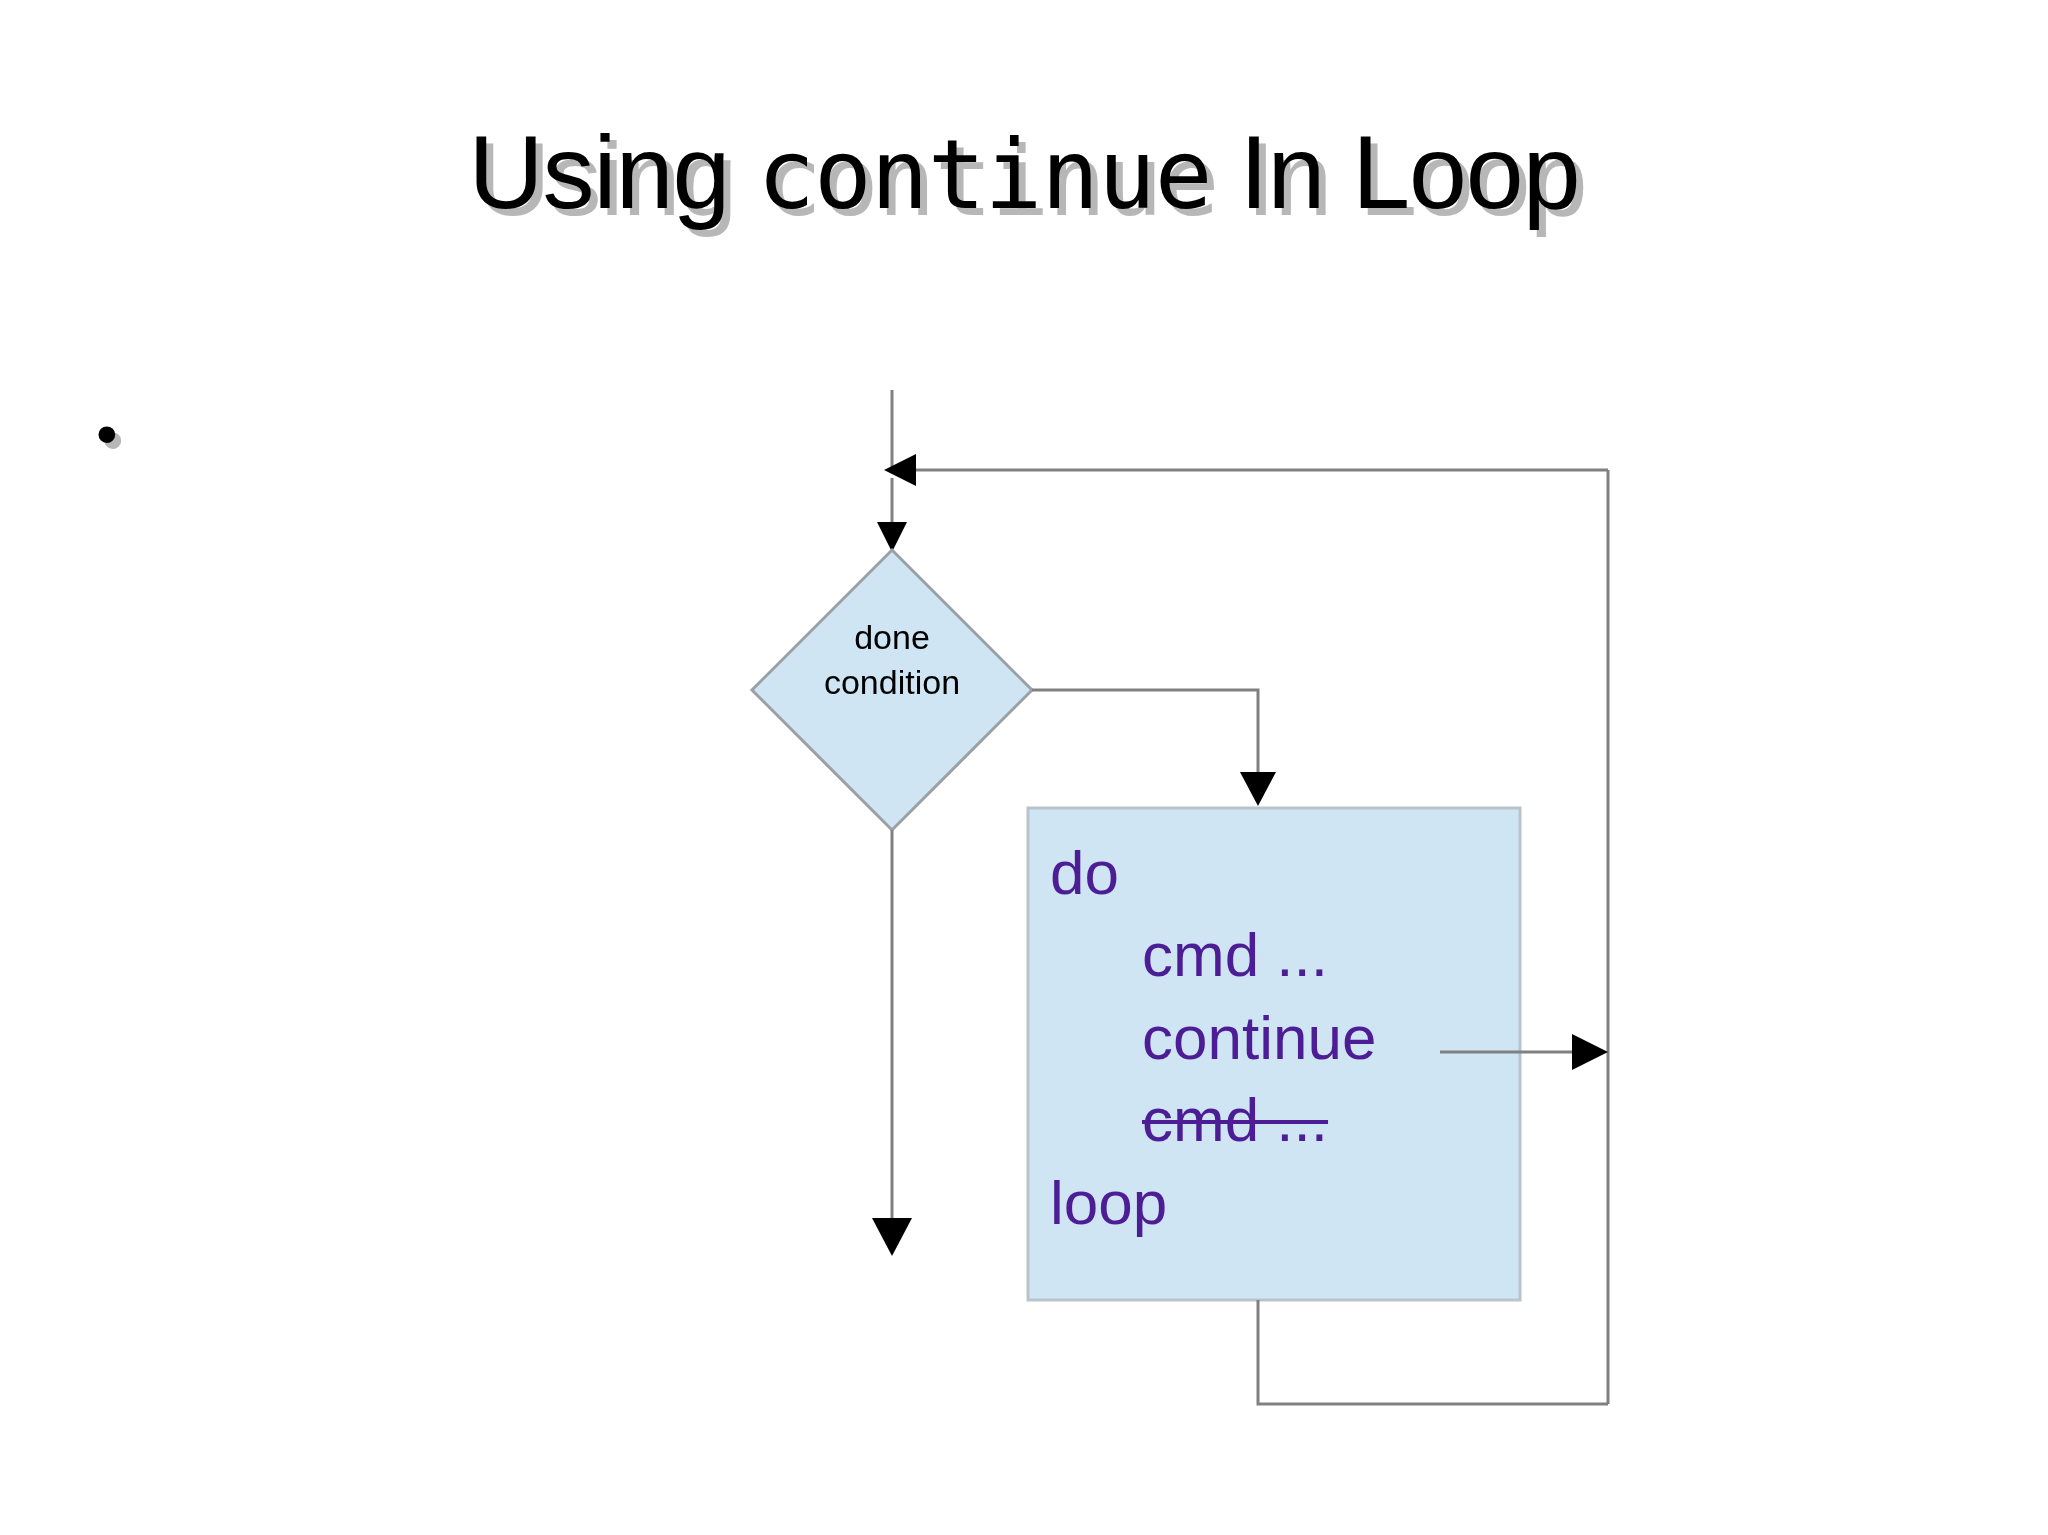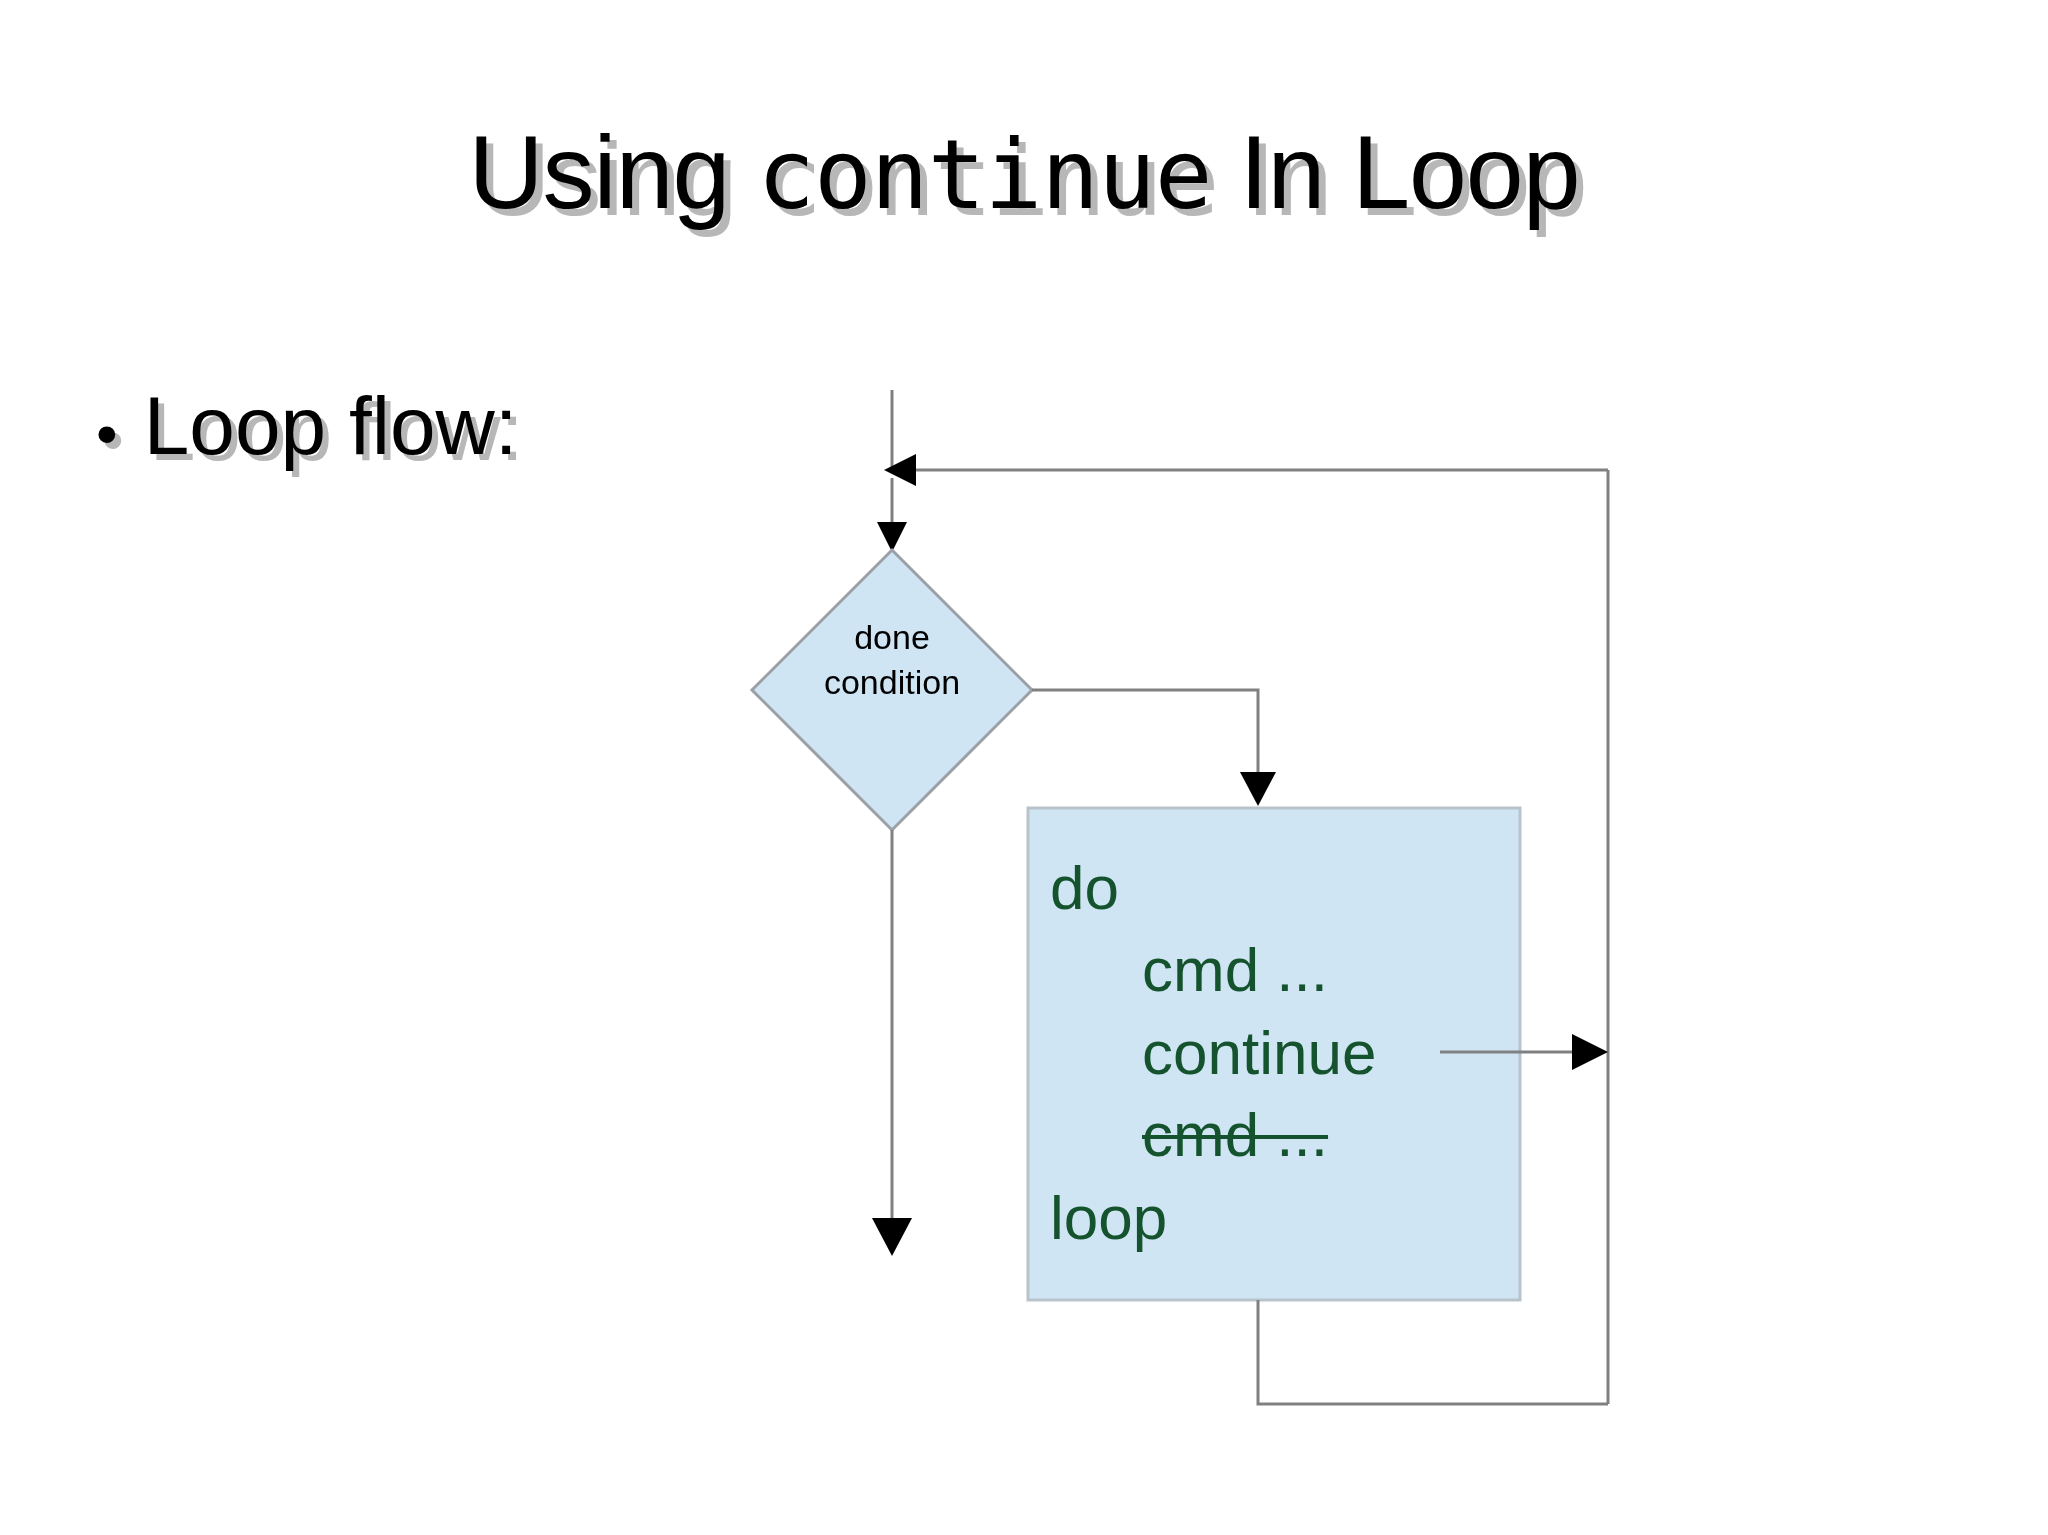--- a/index.html
+++ b/index.html
@@ -83,24 +83,23 @@
     line-height: 1.32;
     color: #000000;
   }
 
   
   #code-block {
     position: absolute;
     left: 1050px;
     top: 832px;
     width: 470px;
-    color: #14532d;
+    color: #4c1d95;
     font-size: 62px;
     line-height: 1.33;
-    margin-top: 15px;
   }
   #code-block .code-line {
     white-space: pre;
   }
   #code-block .indent {
     padding-left: 92px;
   }
   #code-block .struck {
     text-decoration: line-through;
     text-decoration-thickness: 4px;
@@ -110,21 +109,20 @@
 <body>
 
 <div id="slide">
 
   <div id="slide-title">
     <span class="t-plain">Using </span><span class="t-mono">continue</span><span class="t-plain"> In Loop</span>
   </div>
 
   <div id="bullet-row">
     <span id="bullet-marker">•</span>
-    <span id="bullet-text">Loop flow:</span>
   </div>
 
   <svg id="flowchart" viewBox="0 0 2048 1535">
     <defs>
       <marker id="arrow-down" viewBox="0 0 12 12" refX="6" refY="11" markerWidth="11" markerHeight="11" orient="auto-start-reverse">
         <path d="M 0 0 L 12 0 L 6 12 z" fill="#000000"></path>
       </marker>
       <marker id="arrow-end" viewBox="0 0 12 12" refX="11" refY="6" markerWidth="11" markerHeight="11" orient="auto">
         <path d="M 0 0 L 12 6 L 0 12 z" fill="#000000"></path>
       </marker>

